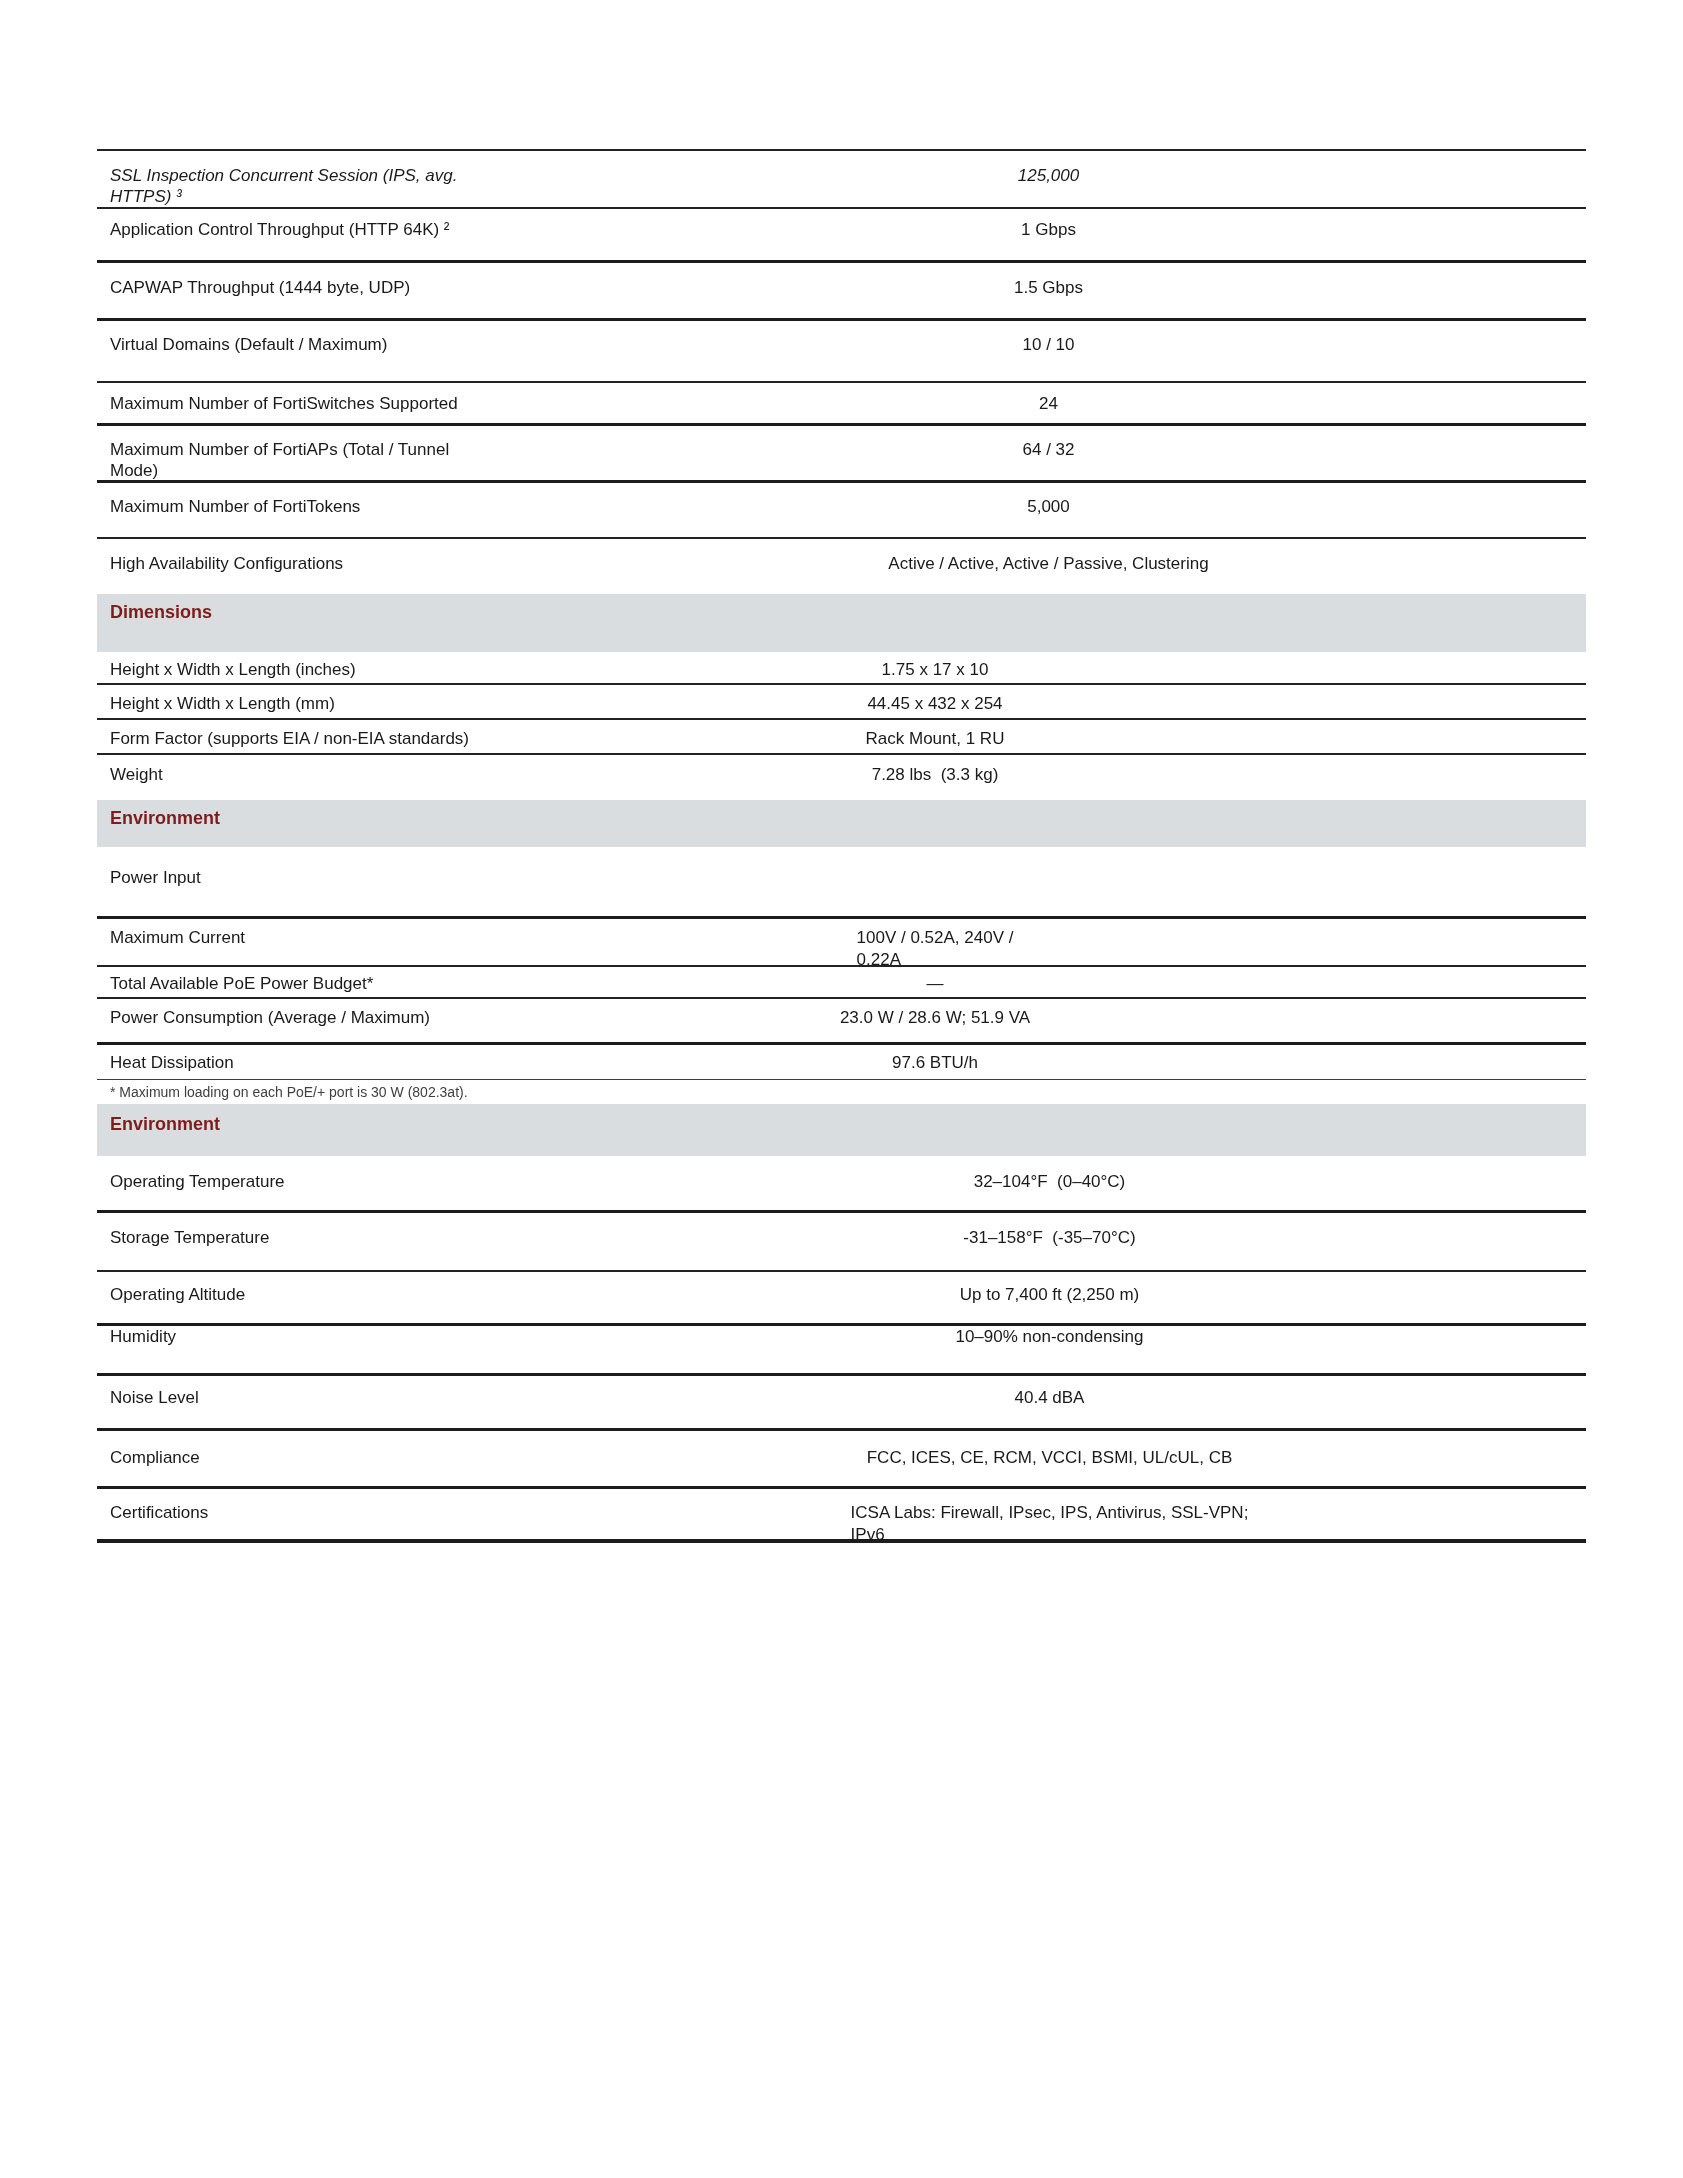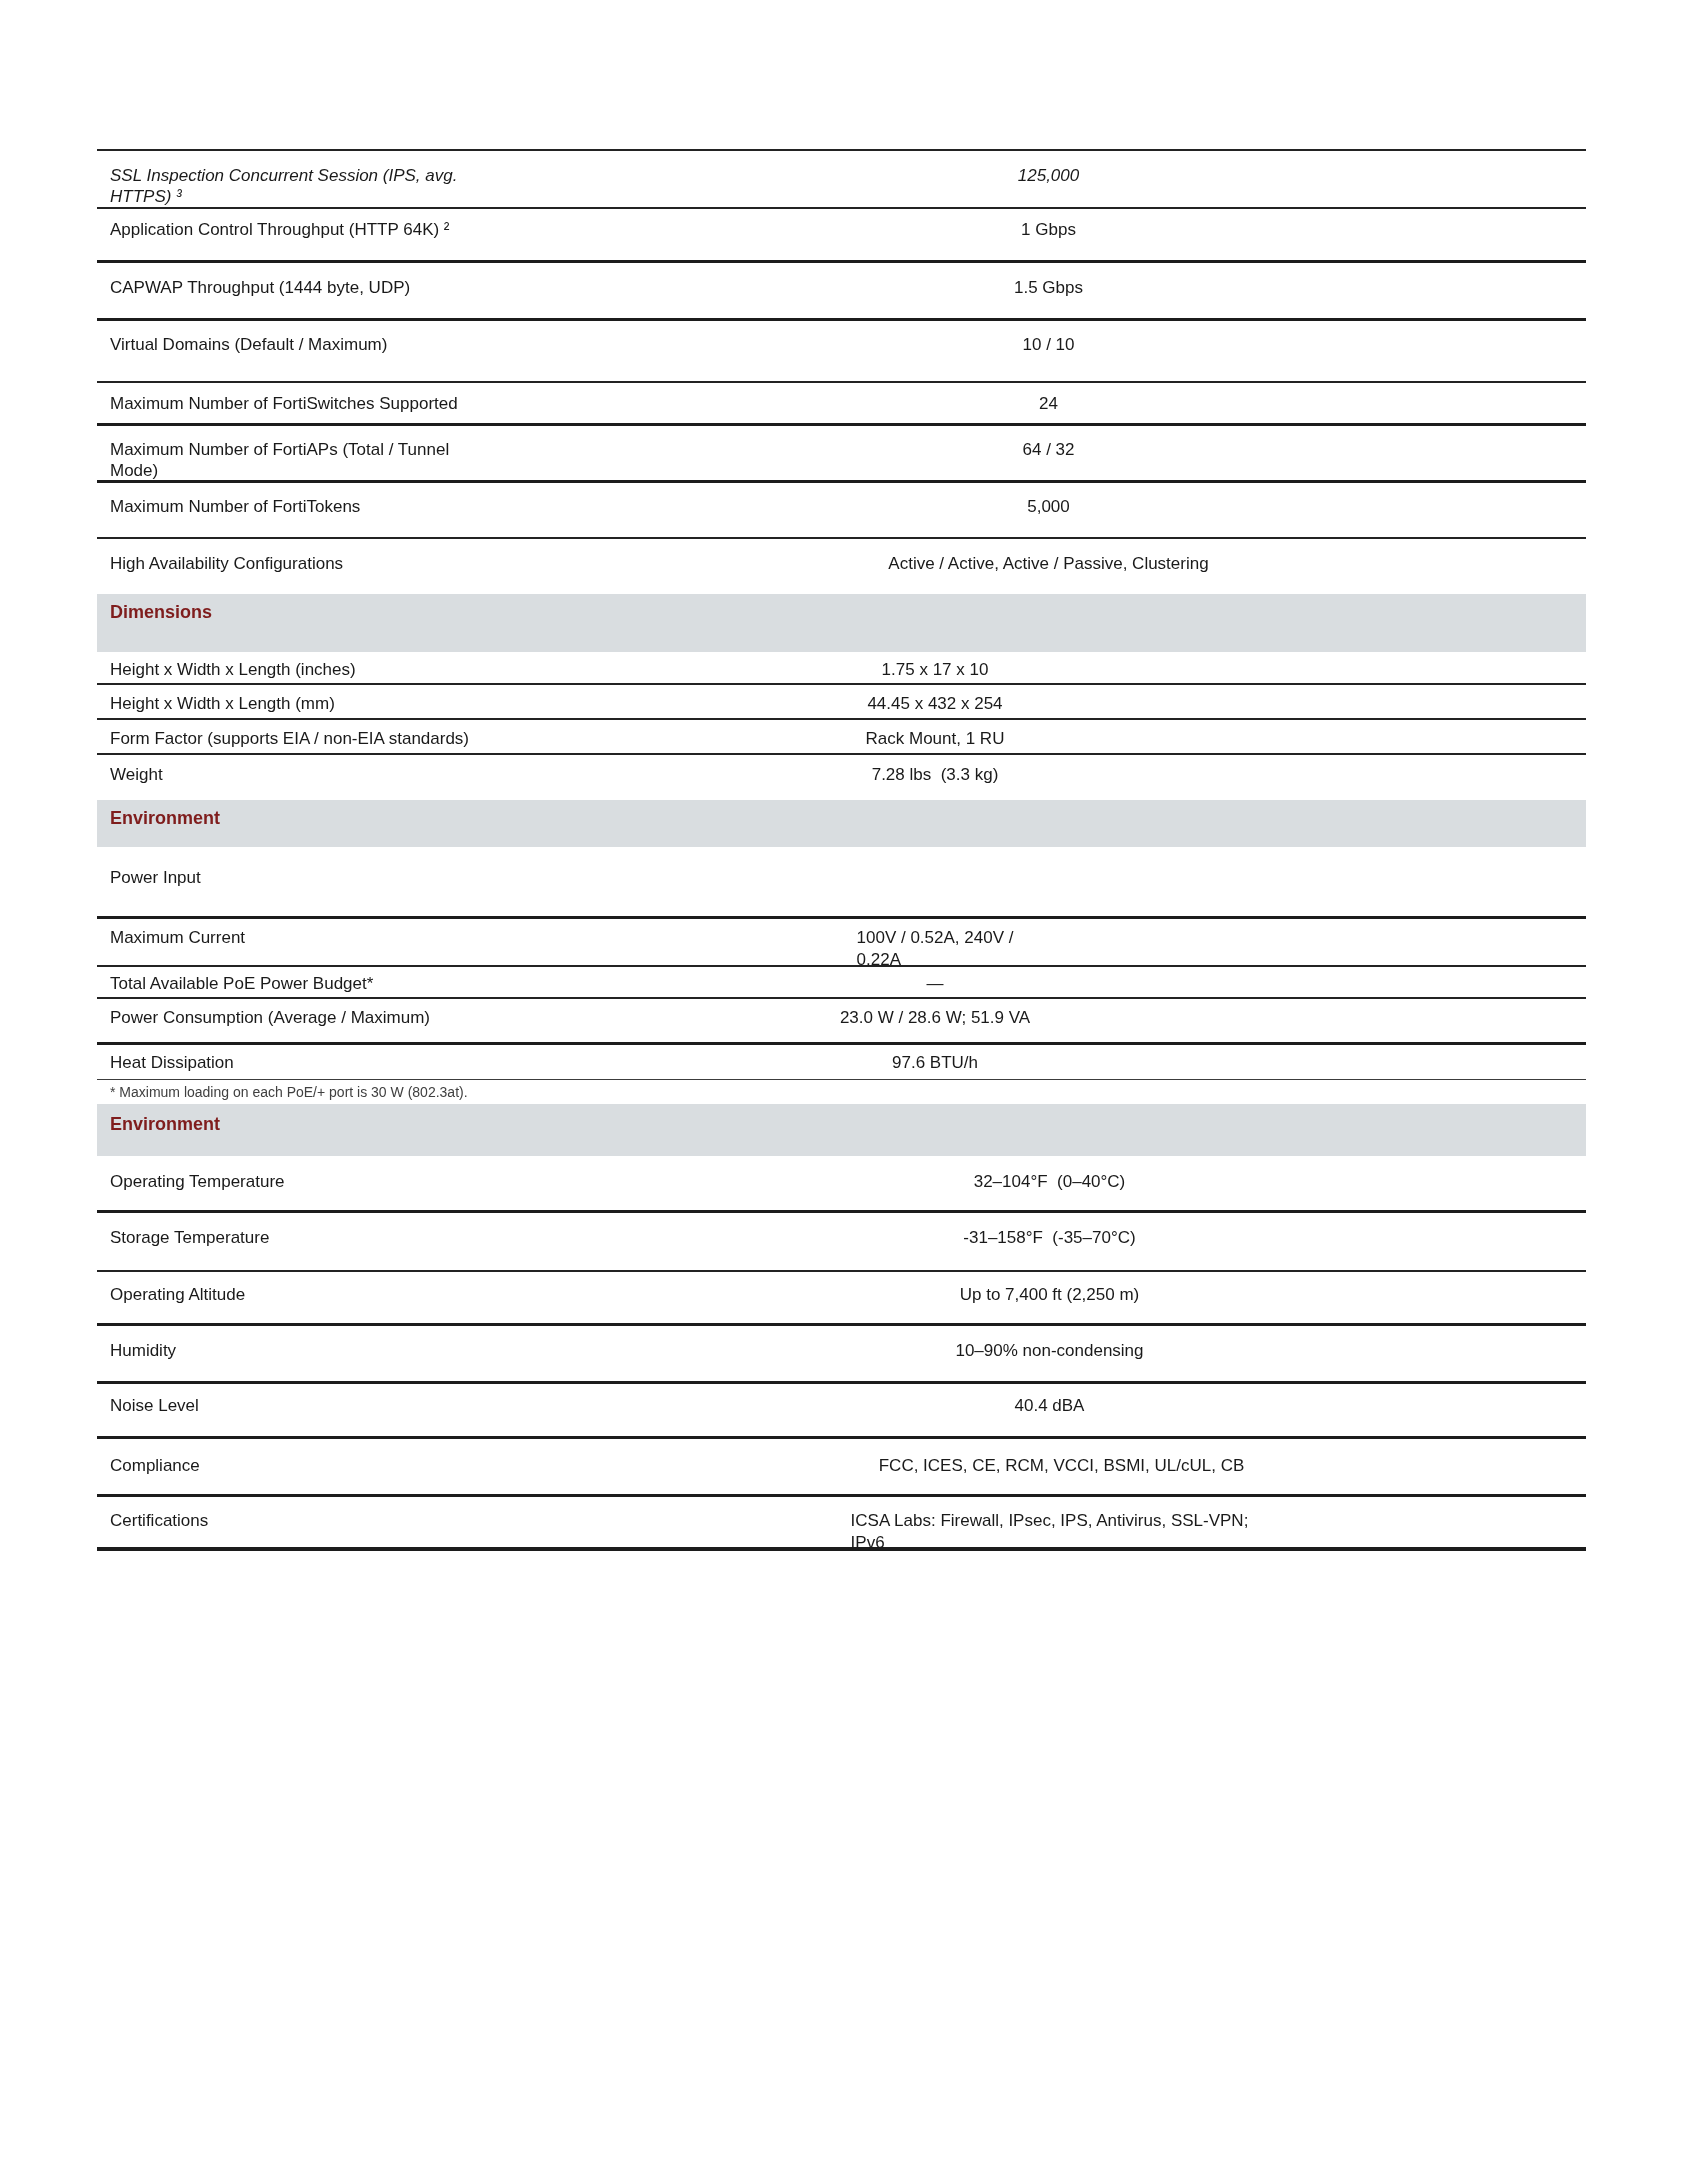--- a/index.html
+++ b/index.html
@@ -61,23 +61,23 @@
   .r10{height:35px;padding-top:8px;}
   .r11{height:45px;padding-top:9px;}
   .r12{height:72px;padding-top:20px;}
   .r13{height:48px;padding-top:8px;}
   .r14{height:32px;padding-top:6px;}
   .r15{height:46px;padding-top:8px;}
   .r16{height:35px;padding-top:7px;}
   .r17{height:57px;padding-top:15px;}
   .r18{height:59px;padding-top:14px;}
   .r19{height:54px;padding-top:12px;}
-  .r20{height:58px;padding-top:14px;}
+  .r20{height:50px;}
   .r21{height:55px;padding-top:11px;}
-  .r22{height:58px;padding-top:16px;gap:12px;}
+  .r22{height:58px;padding-top:16px;}
   .r23{height:54px;padding-top:13px;}
   .band{
     box-sizing:border-box;
     background:#d9dde0;
     font-size:18px;
     font-weight:bold;
     color:#7f1d1d;
     padding-left:13px;
   }
   .band1{height:58px;padding-top:8px;}

